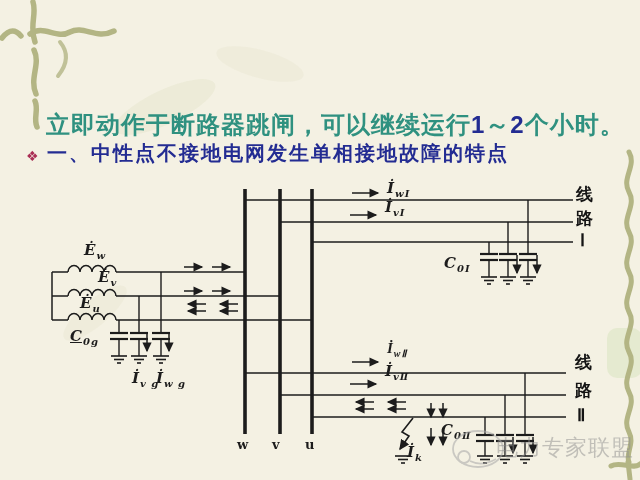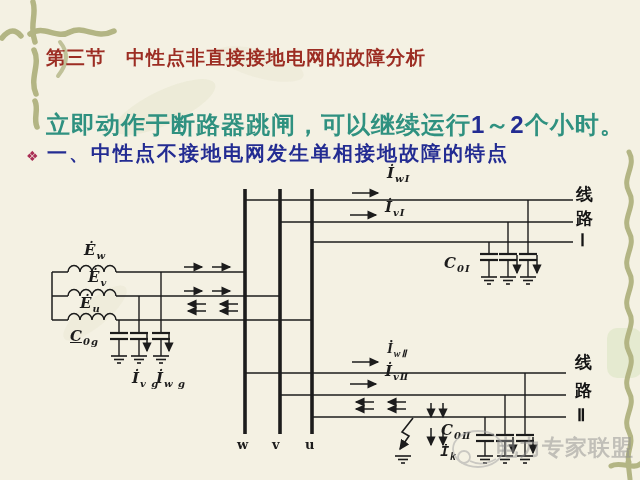--- a/index.html
+++ b/index.html
@@ -30,21 +30,21 @@
   .lbl sub{font-size:10px; letter-spacing:1px; margin-left:1px;}
   .busl{
     position:absolute; font-family:"DejaVu Serif",serif; font-weight:700;
     font-size:13px; color:var(--ink); line-height:1;
   }
   .cn{
     position:absolute; font-family:"Liberation Sans",sans-serif; font-weight:700;
     font-size:17px; color:#141414; line-height:1;
   }
   .wm-text{
-    position:absolute; left:496px; top:433px; font-size:22px; font-weight:700;
+    position:absolute; left:496px; top:433px; font-size:22px; font-weight:400;
     letter-spacing:1px; color:var(--watermark); opacity:.5; white-space:nowrap;
   }
   .wm-scribble{position:absolute; left:450px; top:427px; opacity:.55;}
 </style>
 </head>
 <body>
 
 <div class="slide">
 
   <div class="leaf" style="left:110px;top:90px;width:110px;height:34px;transform:rotate(-25deg);"></div>
@@ -61,21 +61,20 @@
       <path d="M60,42 C70,54 66,66 58,76" stroke-width="4" opacity=".8"></path>
     </g>
     <rect x="607" y="328" width="35" height="50" rx="10" fill="#dde7c6" stroke="none" opacity=".65"></rect>
     <g fill="none" stroke="currentColor" stroke-width="5" stroke-linecap="round">
       <path d="M629,152 C637,166 621,178 629,192 C637,206 621,218 629,232 C637,246 621,258 629,272 C637,286 621,298 629,312 C637,326 621,338 629,352 C637,366 621,378 629,392 C637,406 621,418 629,432 C635,444 625,454 629,462"></path>
       <path d="M611,466 C620,461 634,470 640,464"></path>
       <path d="M628,462 L630,479"></path>
     </g>
   </svg>
 
-  <div class="txt t-title">第三节　中性点非直接接地电网的故障分析</div>
   <div class="txt t-p2"><span>立即动作于断路器跳闸，可以继续运行</span><span class="num">1</span><span>～</span><span class="num">2</span><span>个小时。</span></div>
   <div class="txt t-bullet-marker">❖</div>
   <div class="txt t-bullet">一、中性点不接地电网发生单相接地故障的特点</div>
 
   <svg id="schematic" width="640" height="480" viewBox="0 0 640 480">
     <defs>
       <marker id="ah" viewBox="0 0 8 8" refX="6.5" refY="4" markerWidth="7" markerHeight="7" orient="auto-start-reverse">
         <path d="M0,0.5 L7.5,4 L0,7.5 Z" fill="currentColor" stroke="none"></path>
       </marker>
       <g id="gnd">
@@ -220,42 +219,42 @@
         <path d="M443,428 V445" marker-end="url(#ah)"></path>
     </g>
 
     <g fill="none" stroke="currentColor" stroke-width="1.6">
       <path d="M413,418 L402,432 L409,436 L400,449" marker-end="url(#ah)"></path>
       <use href="#gnd" x="403" y="456"></use>
     </g>
   </svg>
 
   <span class="lbl" style="left:84px;top:243px;"><span>Ė</span><sub>w</sub></span>
-  <span class="lbl" style="left:88px;top:270px;"><span>Ė</span><sub>v</sub></span>
+  <span class="lbl" style="left:98px;top:270px;"><span>Ė</span><sub>v</sub></span>
   <span class="lbl" style="left:80px;top:296px;"><span>Ė</span><sub>u</sub></span>
 
   <span class="lbl" style="left:70px;top:329px;text-decoration:underline;"><span>C</span><sub>0g</sub></span>
   <span class="lbl" style="left:132px;top:371px;"><span>İ</span><sub>v g</sub></span>
   <span class="lbl" style="left:156px;top:371px;"><span>İ</span><sub>w g</sub></span>
 
   <span class="busl" style="left:237px;top:438px;">w</span>
   <span class="busl" style="left:272px;top:438px;">v</span>
   <span class="busl" style="left:305px;top:438px;">u</span>
 
-  <span class="lbl" style="left:387px;top:166px;"><span>İ</span><sub>wⅠ</sub></span>
+  <span class="lbl" style="left:387px;top:181px;"><span>İ</span><sub>wⅠ</sub></span>
   <span class="lbl" style="left:385px;top:200px;"><span>İ</span><sub>vⅠ</sub></span>
   <span class="lbl" style="left:444px;top:256px;"><span>C</span><sub>0Ⅰ</sub></span>
   <span class="cn" style="left:576px;top:186px;">线</span>
   <span class="cn" style="left:576px;top:210px;">路</span>
   <span class="cn" style="left:580px;top:232px;">Ⅰ</span>
 
   <span class="lbl" style="left:387px;top:341px;font-family:Liberation Serif, serif;"><span>İ</span><sub>wⅡ</sub></span>
   <span class="lbl" style="left:385px;top:364px;"><span>İ</span><sub>vⅡ</sub></span>
   <span class="lbl" style="left:441px;top:423px;"><span>C</span><sub>0Ⅱ</sub></span>
-  <span class="lbl" style="left:440px;top:445px;font-family:Liberation Mono, monospace;"><span>İ</span><sub>k</sub></span>
+  <span class="lbl" style="left:407px;top:445px;"><span>İ</span><sub>k</sub></span>
   <span class="cn" style="left:575px;top:354px;">线</span>
   <span class="cn" style="left:575px;top:382px;">路</span>
   <span class="cn" style="left:577px;top:407px;">Ⅱ</span>
 
   <svg class="wm-scribble" width="60" height="48" viewBox="0 0 60 48">
     <g fill="none" stroke="#a8a8a8" stroke-width="1.8">
       <ellipse cx="28" cy="22" rx="25" ry="18"></ellipse>
       <circle cx="14" cy="30" r="6"></circle>
       <path d="M20,34 q12,6 26,-2"></path>
     </g>

